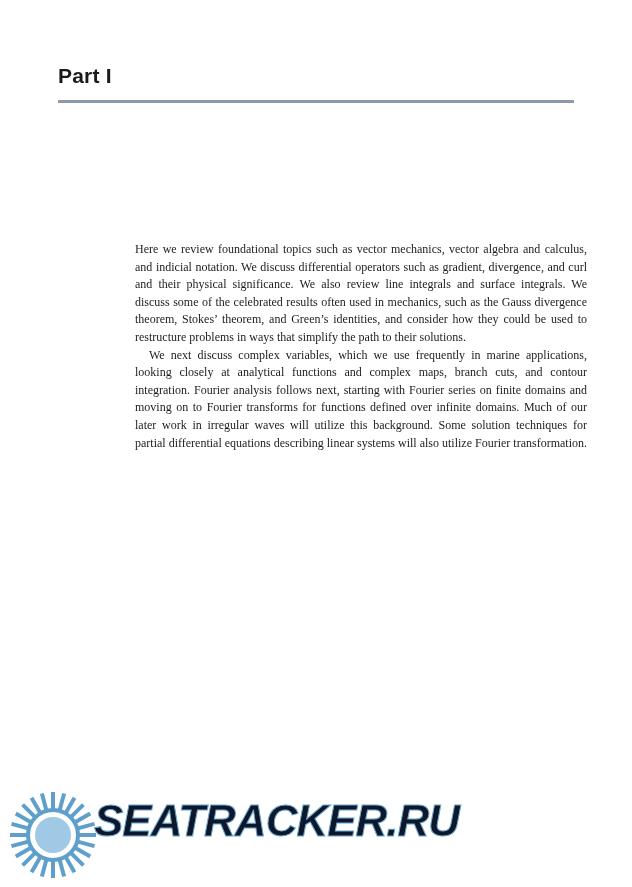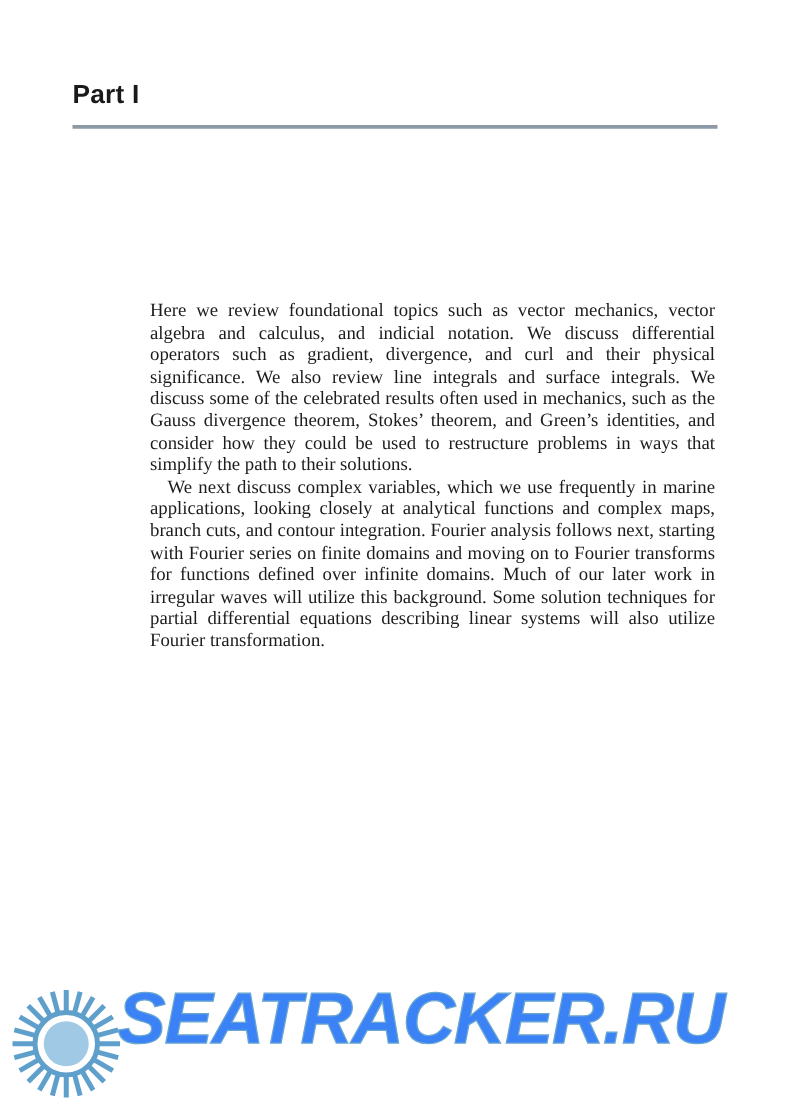--- a/index.html
+++ b/index.html
@@ -49,25 +49,25 @@
     top: 128px;
     font-family: "Liberation Sans", sans-serif;
     font-weight: bold;
     font-size: 29px;
     letter-spacing: 0.2px;
     color: #1a1a1a;
   }
 
   .body-text {
     position: absolute;
-    left: 120px;
+    left: 135px;
     top: 241px;
     width: 452px;
     font-family: "Liberation Serif", serif;
-    font-size: 15px;
+    font-size: 12px;
     line-height: 17.6px;
     text-align: justify;
     color: #1c1c1c;
   }
   .body-text p {
     margin: 0;
   }
   .body-text p + p {
     text-indent: 14px;
   }
@@ -76,27 +76,27 @@
   .watermark {
     position: absolute;
     left: 0;
     top: 780px;
     width: 632px;
     height: 107px;
   }
   .wm-text {
     position: absolute;
     left: 94px;
-    top: 1px;
+    top: 16px;
     font-family: "Liberation Sans", sans-serif;
     font-weight: bold;
     font-style: italic;
-    font-size: 58px;
+    font-size: 44px;
     letter-spacing: -1px;
-    color: #3b82f6;
+    color: #0f172a;
     -webkit-text-stroke: 1px #6aa7d0;
     white-space: nowrap;
   }
   .wm-sun {
     position: absolute;
     left: 10px;
     top: 12px;
     width: 86px;
     height: 86px;
   }

